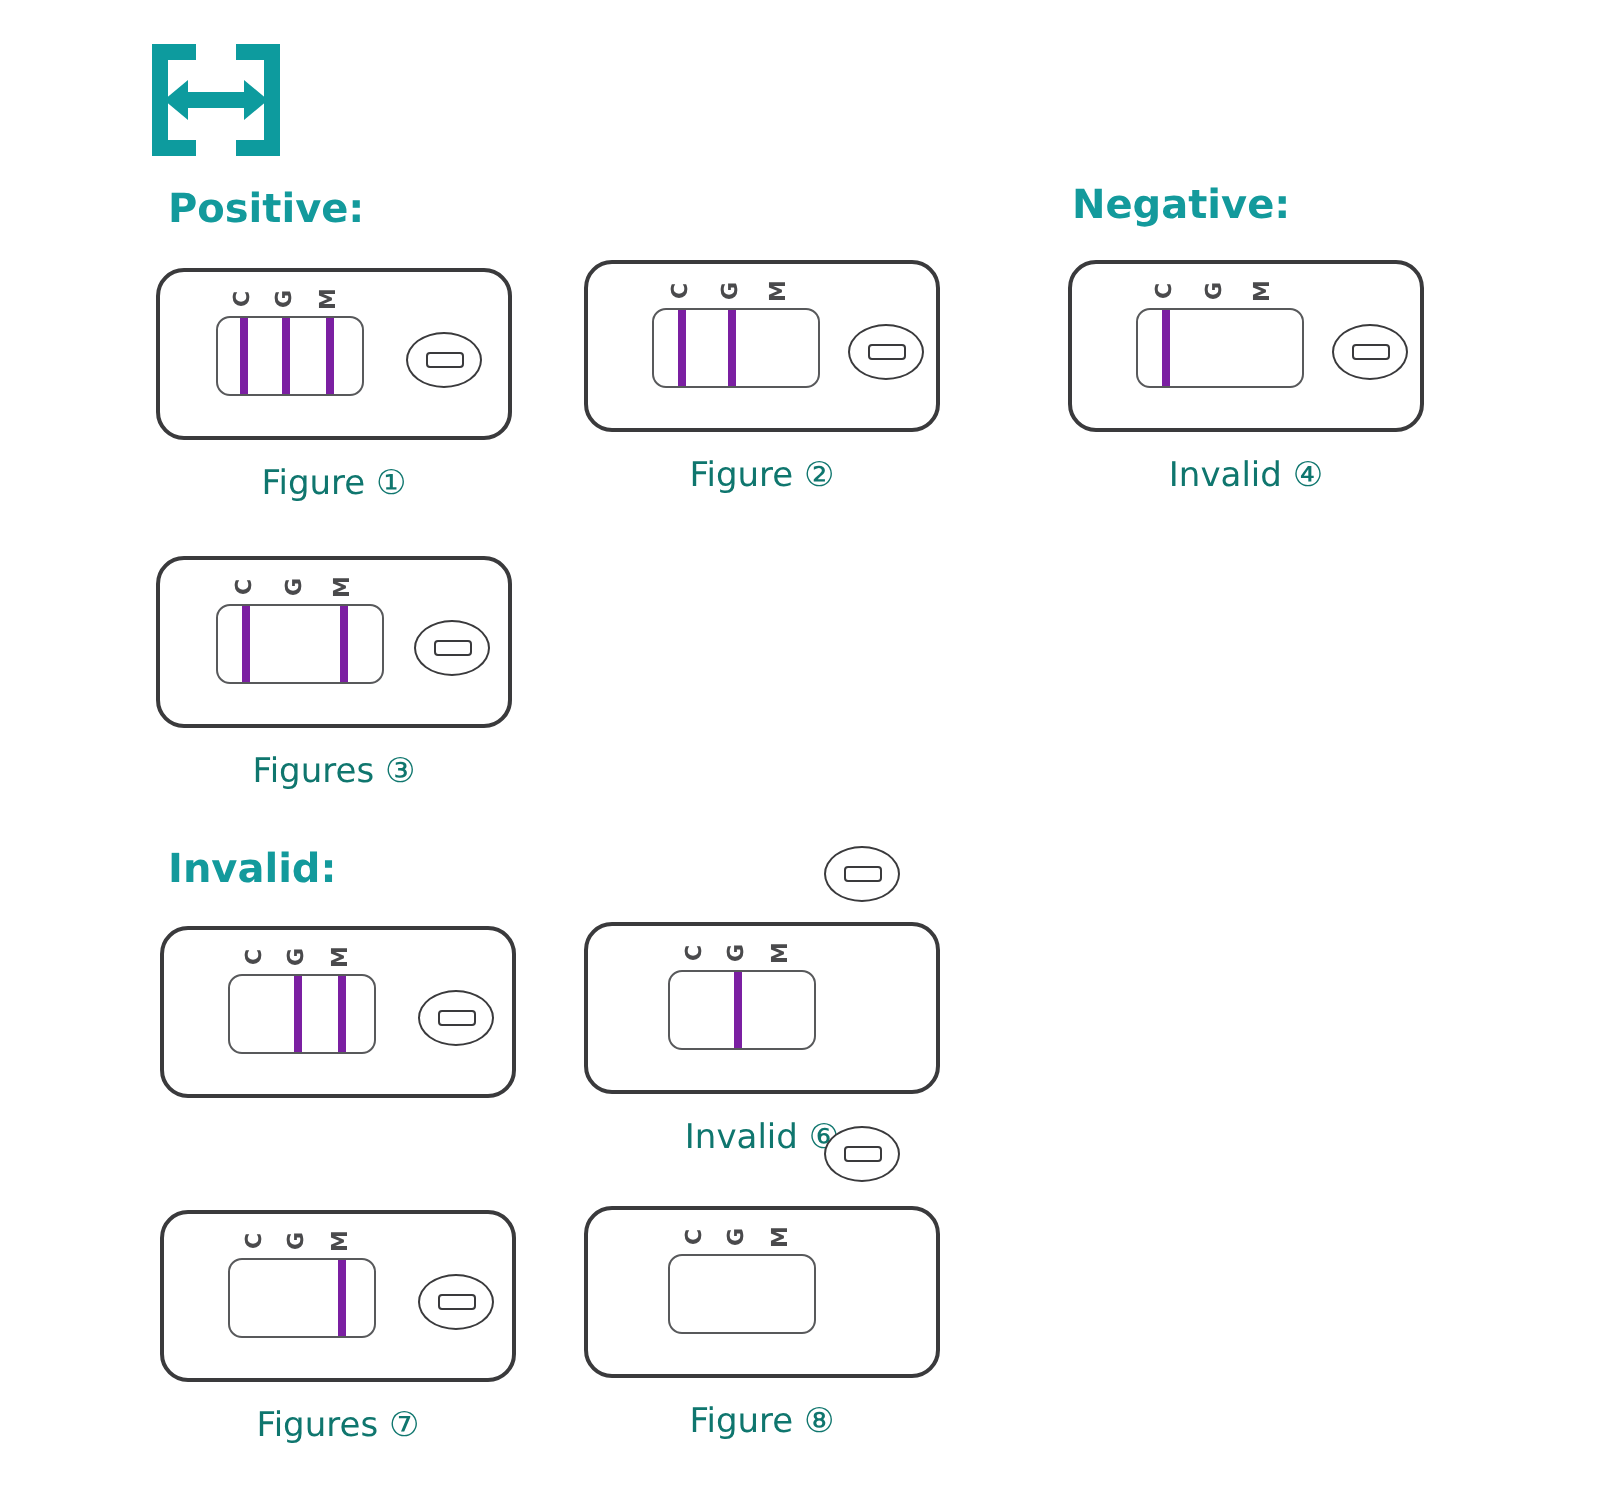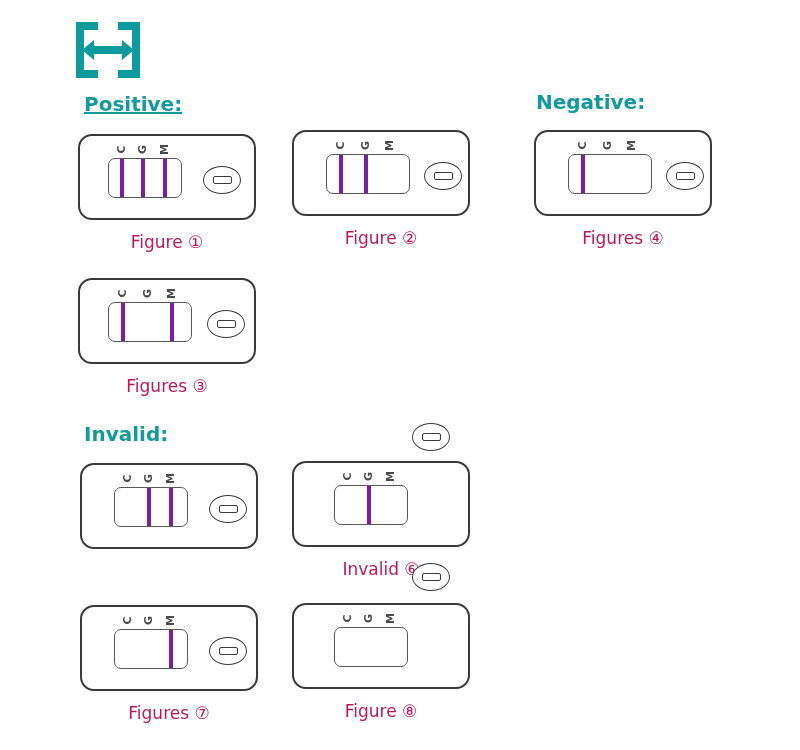--- a/index.html
+++ b/index.html
@@ -40,21 +40,21 @@
   .hdr-line { display: block; white-space: nowrap; }
 
   
   .section-heading {
     position: absolute;
     color: #139a9c;
     font-size: 20px;
     font-weight: bold;
     white-space: nowrap;
   }
-  #heading-positive { left: 84px; top: 92px; text-decoration: underline; }
+  #heading-positive { left: 84px; top: 92px; }
   #heading-negative { left: 536px; top: 90px; }
   #heading-invalid  { left: 84px; top: 422px; }
 
   
   .figure-block {
     position: absolute;
   }
   .cassette {
     position: absolute;
     left: 0; top: 0;
@@ -109,21 +109,21 @@
     width: 19px; height: 8px;
     margin-left: -9.5px;
     margin-top: -4px;
     border: 1.8px solid #3a3a3c;
     border-radius: 2px;
     box-sizing: border-box;
   }
   
   .caption {
     position: absolute;
-    color: #be185d;
+    color: #0f766e;
     font-size: 17px;
     white-space: nowrap;
     text-align: center;
   }
 </style>
 </head>
 <body>
 
 <div id="header">
 
@@ -175,21 +175,21 @@
     <div class="figure-block" style="left: 534px; top: 130px; width: 178px; height: 124px;">
       <div class="cassette" style="width: 178px; height: 86px;">
         <div class="window" style="left: 32px; top: 22px; width: 84px; height: 40px;">
           <div class="band" style="background: rgb(123, 31, 162); left: 12.28px;"></div>
         </div>
         <div class="tick" style="left: 39.28px; top: 8px;">C</div>
         <div class="tick" style="left: 63.64px; top: 8px;">G</div>
         <div class="tick" style="left: 88px; top: 8px;">M</div>
         <div class="well" style="left: 130px; top: 30px;"></div>
       </div>
-      <div class="caption" style="left: 0px; top: 98px; width: 178px;">Figures ④</div>
+      <div class="caption" style="left: 0px; top: 98px; width: 178px;">Invalid ④</div>
     </div>
     <div class="figure-block" style="left: 78px; top: 278px; width: 178px; height: 124px;">
       <div class="cassette" style="width: 178px; height: 86px;">
         <div class="window" style="left: 28px; top: 22px; width: 84px; height: 40px;">
           <div class="band" style="background: rgb(123, 31, 162); left: 12.28px;"></div>
           <div class="band" style="background: rgb(123, 31, 162); left: 61px;"></div>
         </div>
         <div class="tick" style="left: 35.28px; top: 8px;">C</div>
         <div class="tick" style="left: 59.64px; top: 8px;">G</div>
         <div class="tick" style="left: 84px; top: 8px;">M</div>

